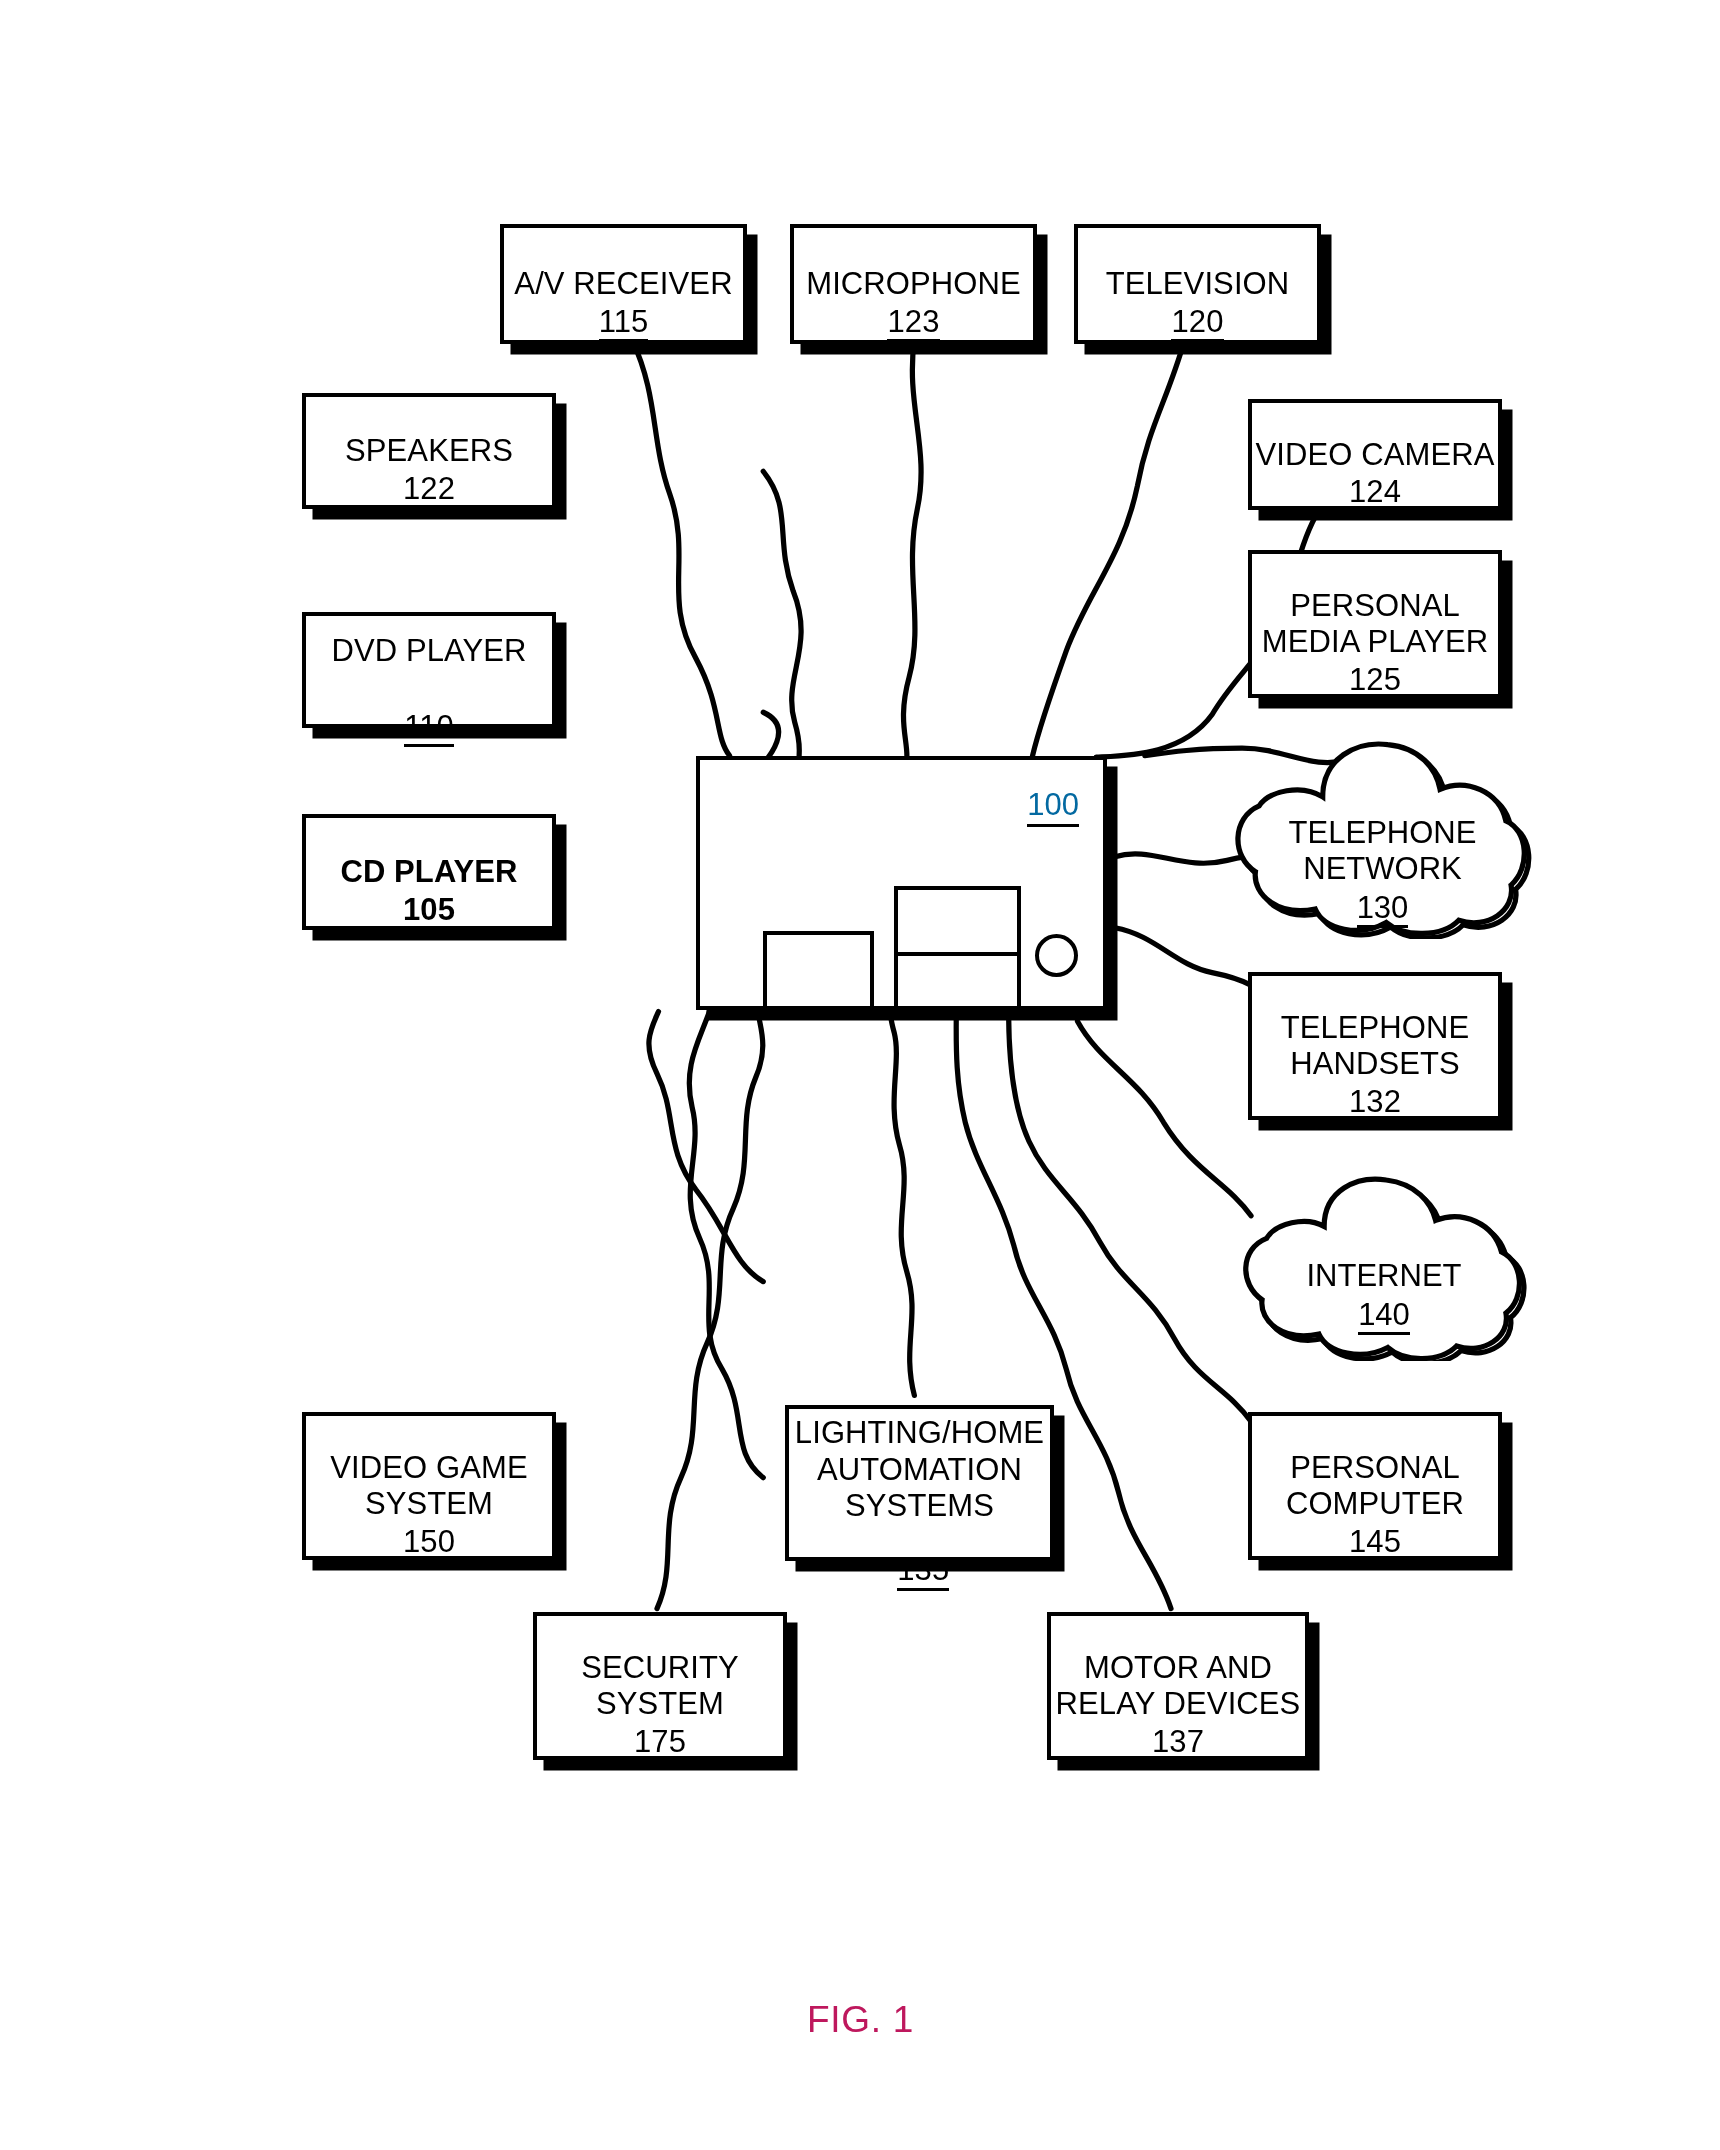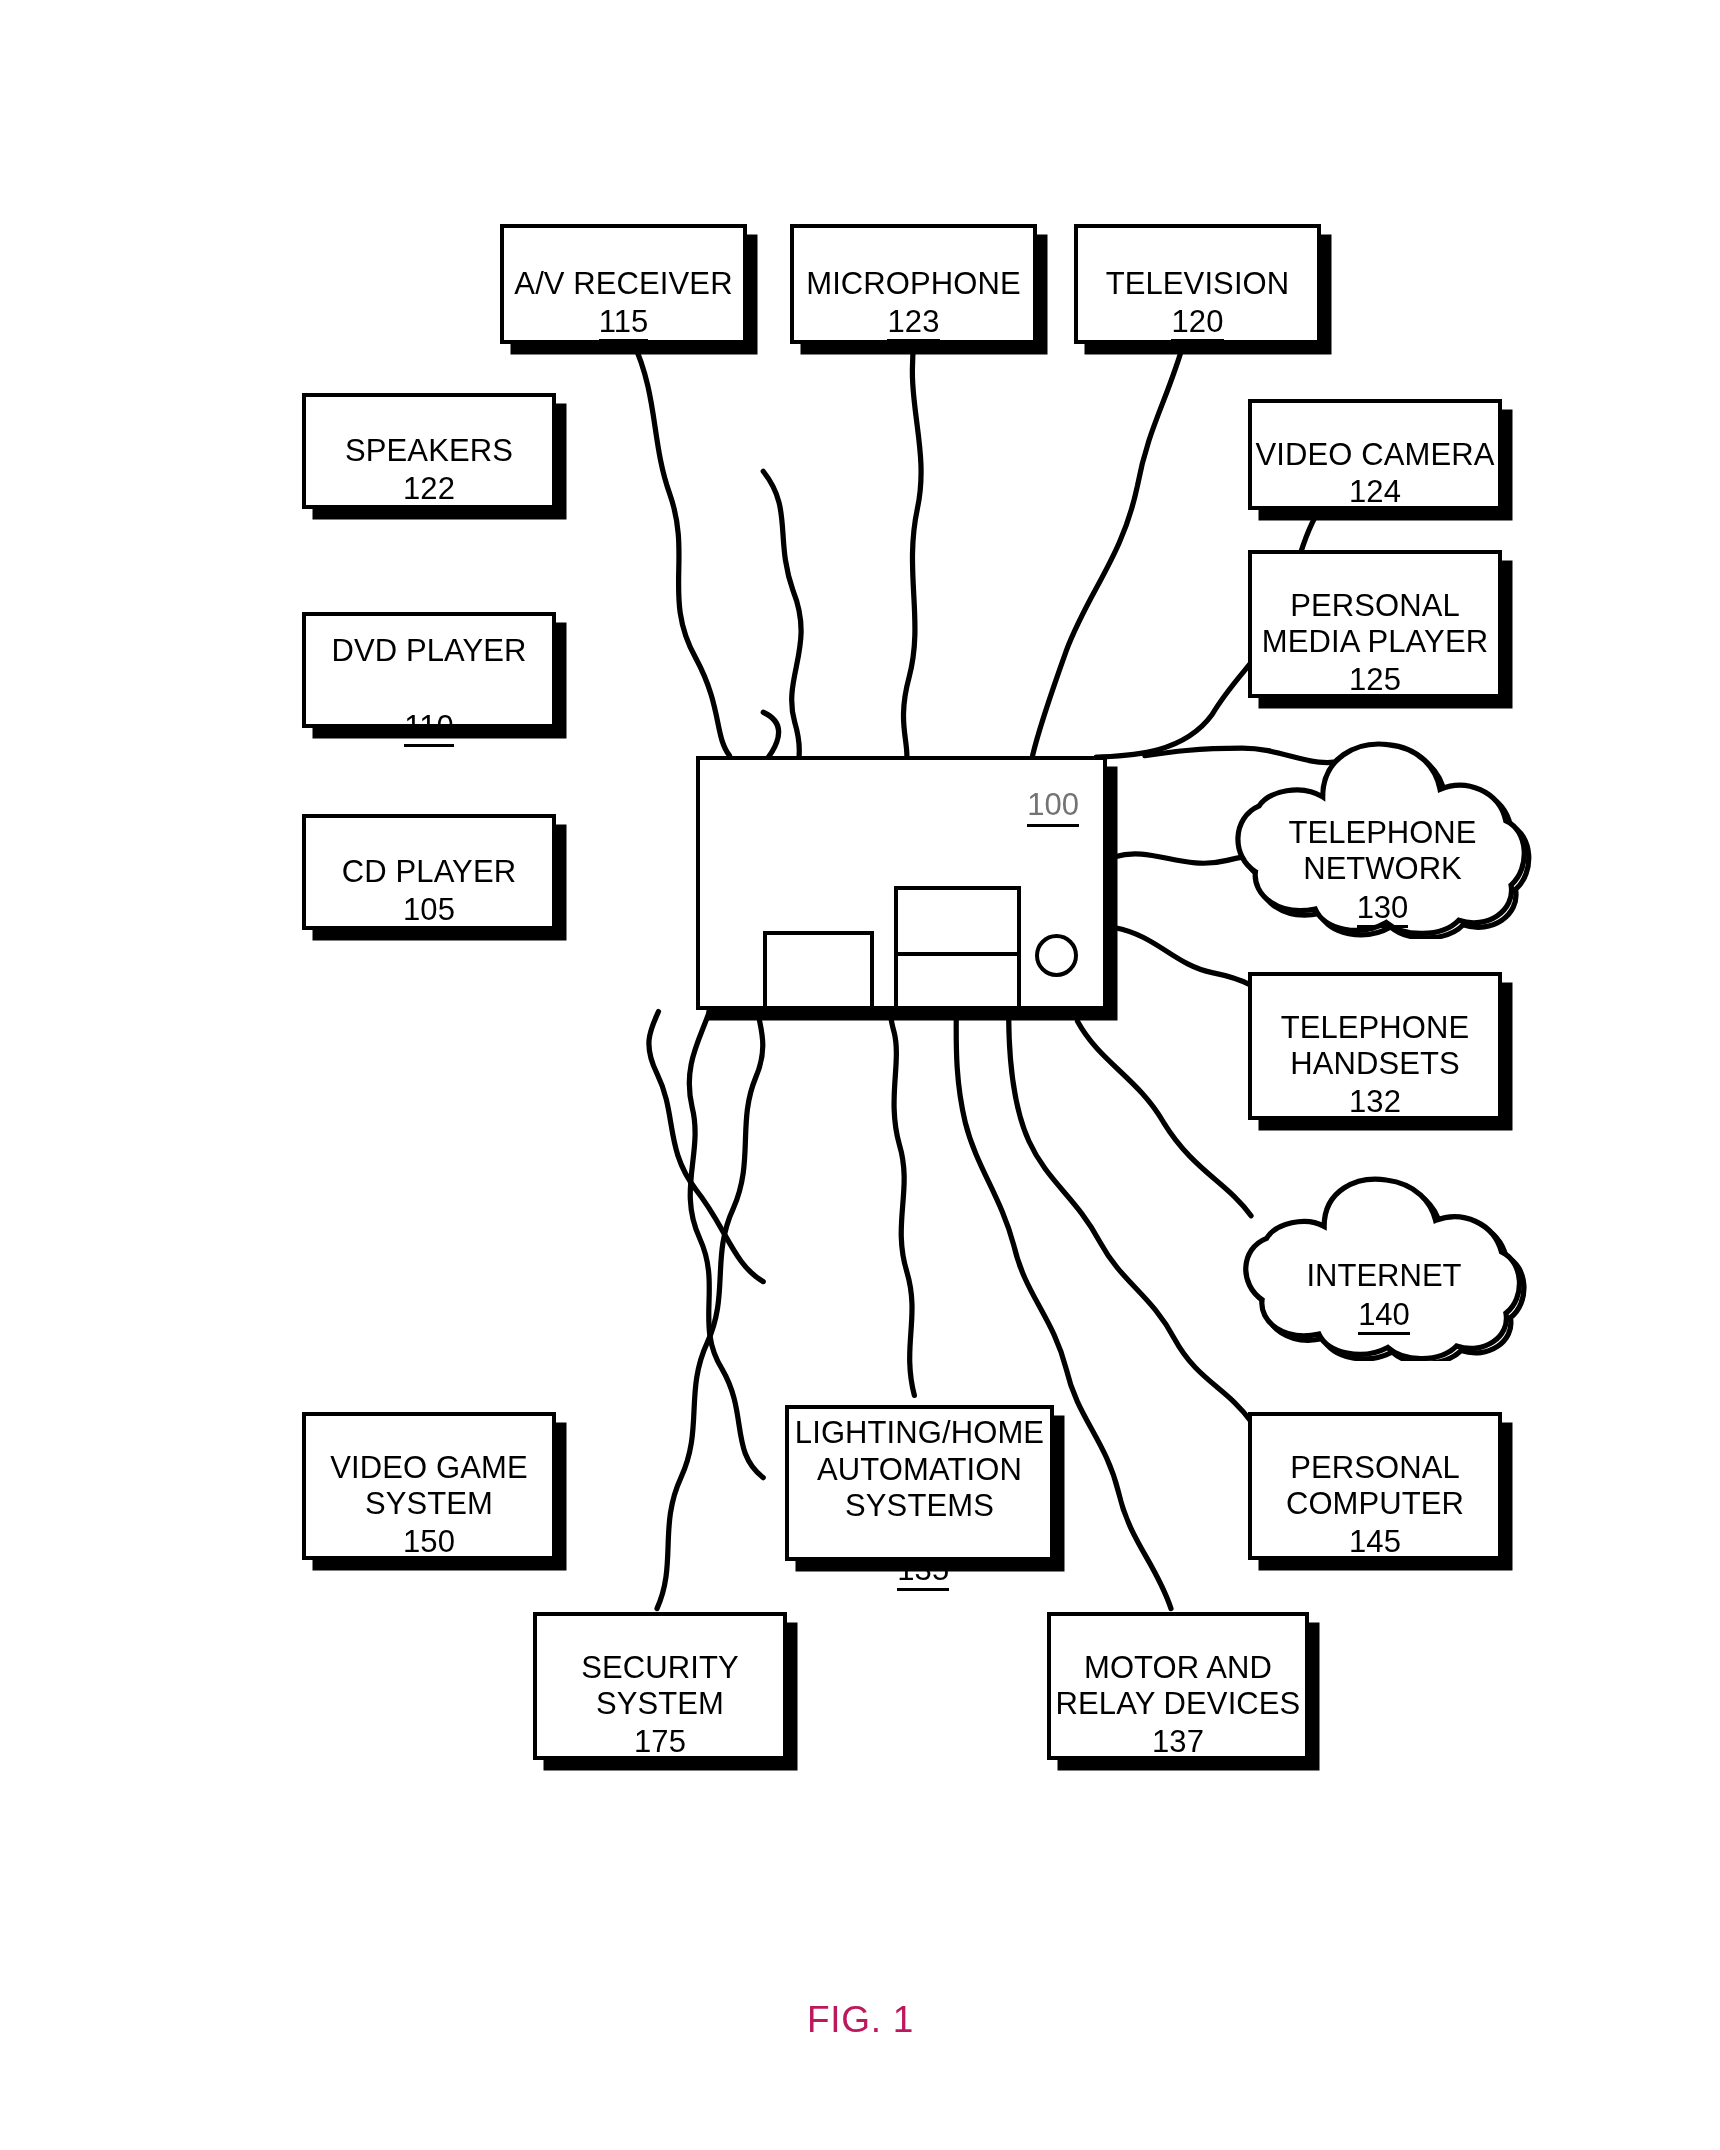--- a/index.html
+++ b/index.html
@@ -67,21 +67,21 @@
     position: absolute;
     z-index: 3;
     box-sizing: border-box;
     background: #ffffff;
     border: 4.5px solid #000000;
     box-shadow: 10.5px 10.5px 0 0 #000000;
   }
   .hub-ref {
     position: absolute;
     font-size: 31px;
-    color: #737373;
+    color: #0369a1;
   }
   .hub-ref span {
     border-bottom: 3.7px solid #000;
     padding-bottom: 0.7px;
     display: inline-block;
   }
   .hub-rect {
     position: absolute;
     box-sizing: border-box;
     border: 4.5px solid #000000;
@@ -200,21 +200,21 @@
   <div class="node-box" id="node-speakers" style="left:302px; top:393px; width:254px; height:116px;">
     <span class="node-label">SPEAKERS</span>
     <span class="node-ref">122</span>
   </div>
 
   <div class="node-box" id="node-dvd-player" style="left:302px; top:612px; width:254px; height:116px;gap:39px;">
     <span class="node-label">DVD PLAYER</span>
     <span class="node-ref">110</span>
   </div>
 
-  <div class="node-box" id="node-cd-player" style="left:302px; top:814px; width:254px; height:116px;">
+  <div class="node-box" id="node-cd-player" style="left:302px; top:814px; width:254px; height:116px;font-weight:bold;">
     <span class="node-label">CD PLAYER</span>
     <span class="node-ref">105</span>
   </div>
 
 
   <div class="node-box" id="node-video-game-system" style="left:302px; top:1412px; width:254px; height:148px;">
     <span class="node-label">VIDEO GAME
 SYSTEM</span>
     <span class="node-ref">150</span>
   </div>

